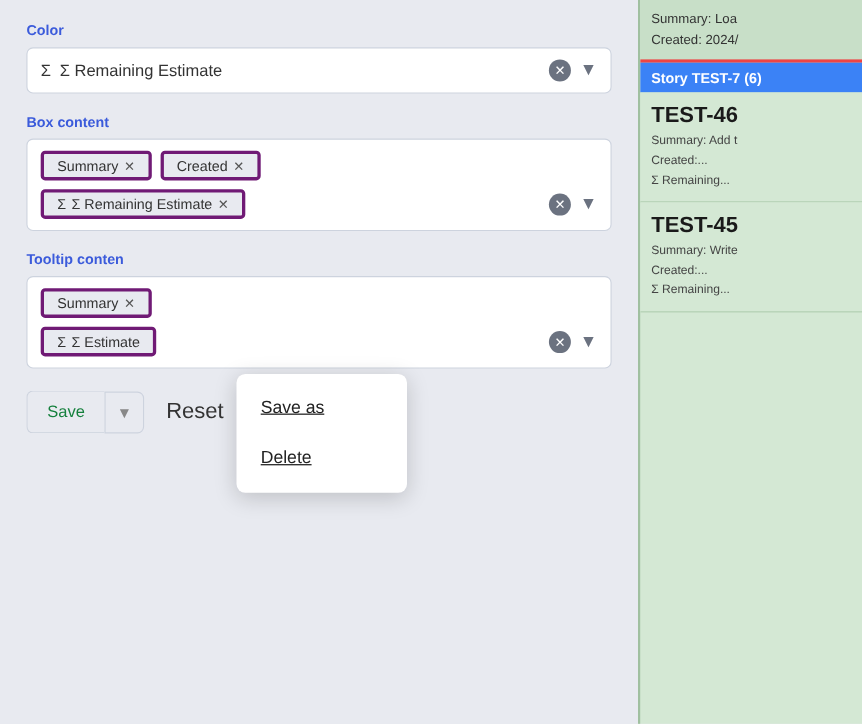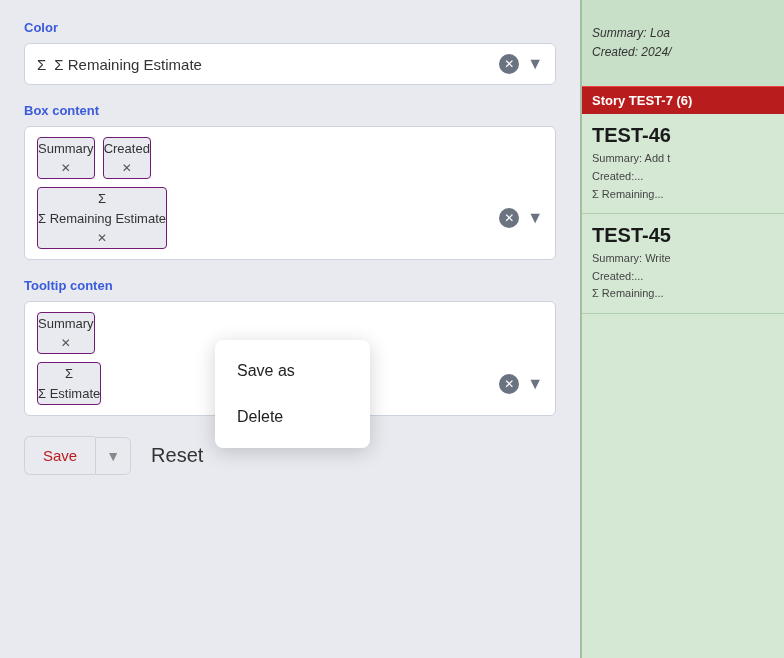--- a/index.html
+++ b/index.html
@@ -95,46 +95,46 @@
       display: flex;
       align-items: center;
       flex-wrap: wrap;
       gap: 8px;
     }
 
     .tag {
       display: flex;
       align-items: center;
       background: #e8eaf0;
-      border: 1px solid #701a75;
+      border: 3px solid #701a75;
       border-radius: 4px;
-      padding: 3px 0;
+      padding: 3px 12px;
       font-size: 13px;
       color: #333;
       gap: 5px;
-      flex-direction: column;
     }
 
     .tag-x {
       cursor: pointer;
       color: #555;
       font-size: 12px;
     }
 
     
     .dropdown-menu {
       position: absolute;
       left: 215px;
       top: 340px;
       background: #fff;
       border-radius: 8px;
       box-shadow: 0 4px 20px rgba(0,0,0,0.18);
       width: 155px;
       z-index: 100;
       padding: 8px 0;
+      text-decoration: underline;
     }
 
     .dropdown-item {
       padding: 14px 22px;
       font-size: 16px;
       color: #222;
       cursor: pointer;
     }
 
     
@@ -144,21 +144,21 @@
       gap: 0;
       margin-top: 10px;
     }
 
     .btn-save {
       background: #e8eaf0;
       border: 1.5px solid #cdd3de;
       border-radius: 6px 0 0 6px;
       padding: 10px 18px;
       font-size: 15px;
-      color: #b91c1c;
+      color: #15803d;
       cursor: pointer;
       border-right: none;
     }
 
     .btn-save-chevron {
       background: #e8eaf0;
       border: 1.5px solid #cdd3de;
       border-radius: 0 6px 6px 0;
       padding: 10px 10px;
       font-size: 14px;
@@ -192,33 +192,32 @@
       flex: 0 0 204px;
       background: #d4e8d4;
       border-left: 2px solid #a0c0a0;
       position: relative;
       padding: 0;
       overflow: hidden;
     }
 
     .right-top-info {
       background: #c8dfc8;
-      padding: 24px 10px;
+      padding: 8px 10px;
       font-size: 12px;
       color: #333;
-      border-bottom: 1px solid #ef4444;
-      font-style: italic;
+      border-bottom: 3px solid #ef4444;
     }
 
     .right-top-info div {
       line-height: 1.6;
     }
 
     .story-header {
-      background: #b91c1c;
+      background: #3b82f6;
       color: #fff;
       font-size: 13px;
       font-weight: 600;
       padding: 6px 10px;
     }
 
     .story-card {
       background: #d4e8d4;
       padding: 10px;
       border-bottom: 1px solid #b0ceb0;

